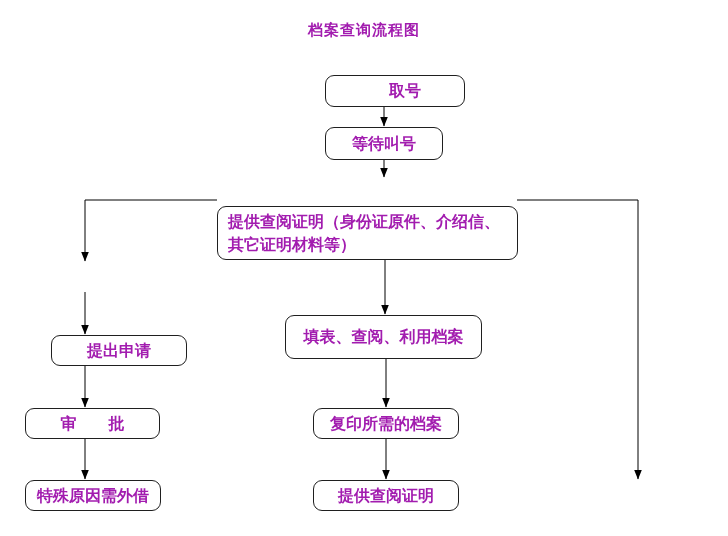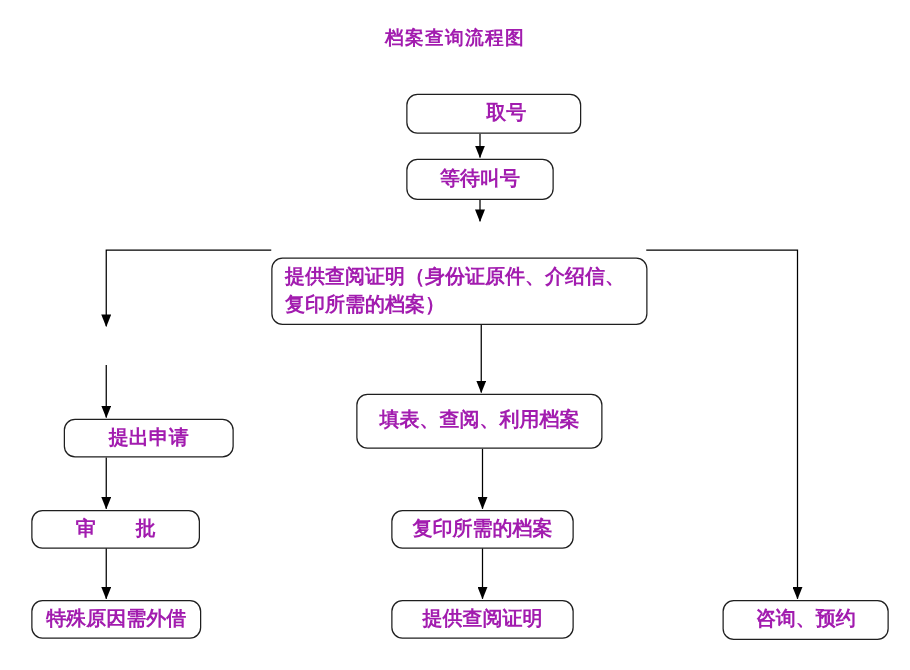--- a/index.html
+++ b/index.html
@@ -95,21 +95,21 @@
   <div class="node" id="n-take">
     <span>取号</span>
   </div>
 
   <div class="node" id="n-wait">
     <span>等待叫号</span>
   </div>
 
   <div class="node" id="n-provide">
     <span>提供查阅证明（身份证原件、介绍信、</span>
-    <span>复印所需的档案）</span>
+    <span>其它证明材料等）</span>
   </div>
 
 
   <div class="node" id="n-apply">
     <span>提出申请</span>
   </div>
 
   <div class="node" id="n-approve">
     <span>审　　批</span>
   </div>
@@ -123,17 +123,14 @@
   </div>
 
   <div class="node" id="n-copy">
     <span>复印所需的档案</span>
   </div>
 
   <div class="node" id="n-receive">
     <span>提供查阅证明</span>
   </div>
 
-  <div class="node" id="n-consult">
-    <span>咨询、预约</span>
-  </div>
 
 </div>
 
 </body></html>

